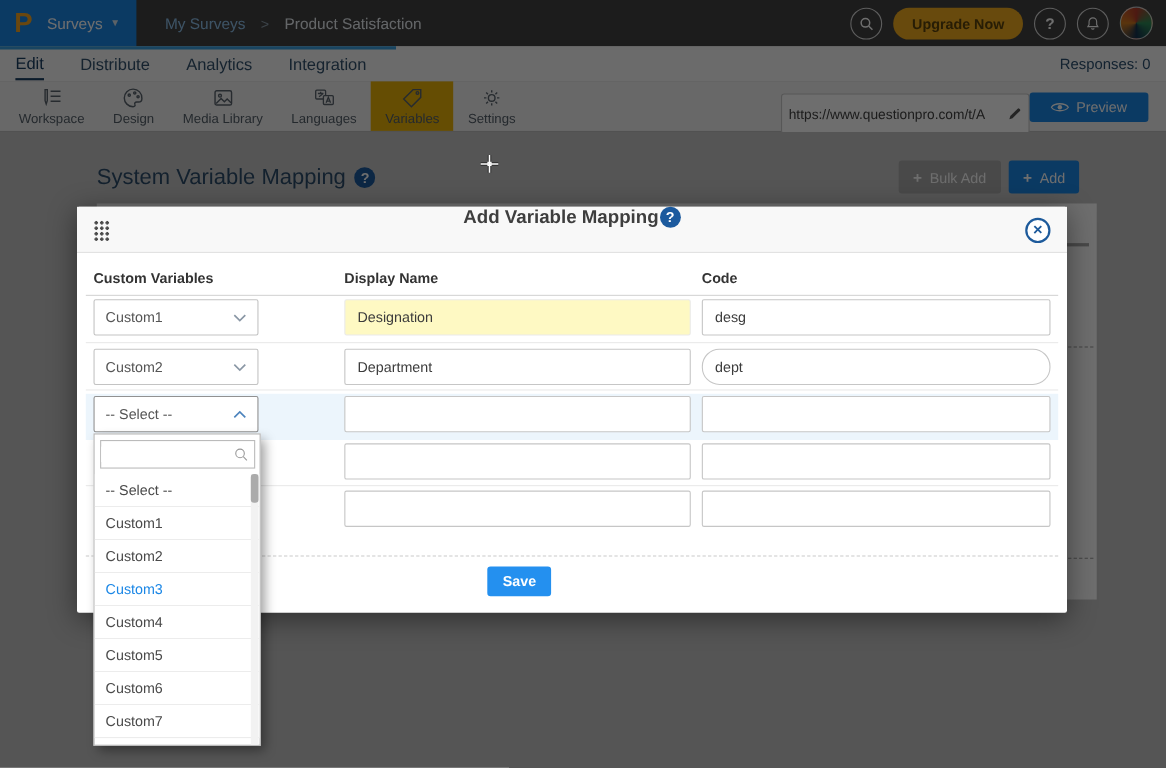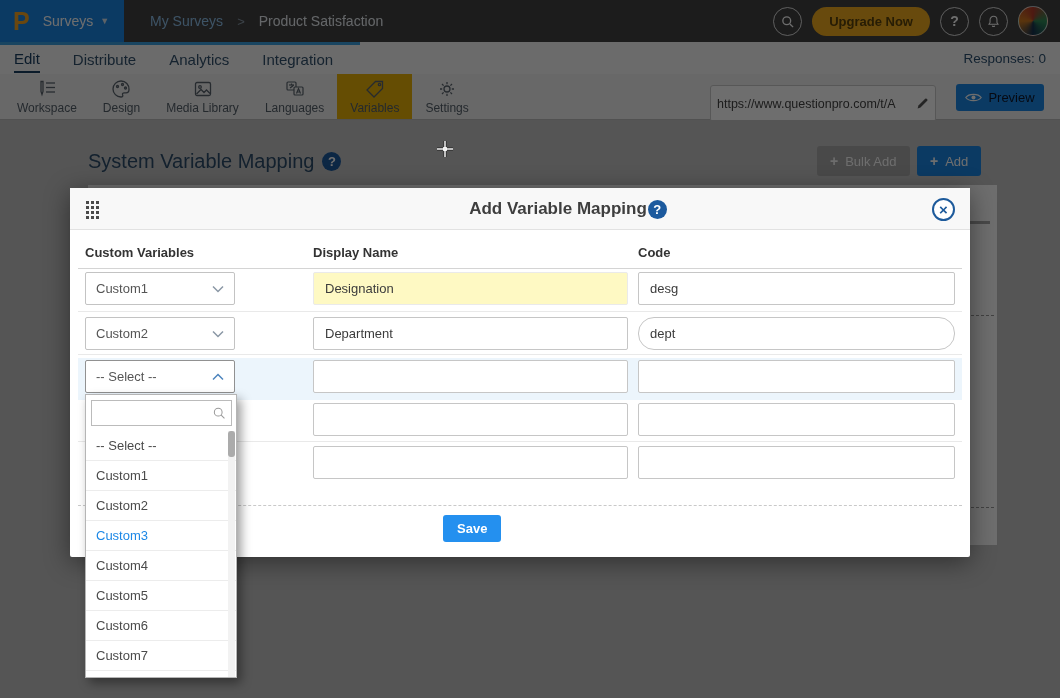--- a/index.html
+++ b/index.html
@@ -38,22 +38,22 @@
   .toolbar { position:absolute; left:0; top:74px; width:1060px; height:46px; background:#f2f2f2;
     border-bottom:1px solid #bdbdbd; display:flex; align-items:stretch; padding-left:4px; }
   .titem { display:flex; flex-direction:column; align-items:center; justify-content:center; gap:2px; padding:0 13px; }
   .titem.active { background:#eab308;text-align:center; }
   .titem svg { display:block; }
   .tlabel { font-size:12px; color:#55606a; white-space:nowrap; }
   .url-box { position:absolute; right:124px; top:11px; width:226px; height:37px; background:#fff;
     border:1px solid #c9c9c9; border-radius:3px; display:flex; align-items:center; padding:0 6px; }
   .url-input { flex:1; border:none; outline:none; font-size:12.5px; color:#444; background:transparent;
     font-family:"Liberation Sans", sans-serif; white-space:nowrap; overflow:hidden; }
-  .preview-btn { position:absolute; right:16px; top:10px; width:88px; height:27px; background:#1b87e6;
-    border:none; border-radius:3px; color:#0f172a; font-size:13px; display:flex; align-items:center;
+  .preview-btn { position:absolute; right:16px; top:10px; width:108px; height:27px; background:#1b87e6;
+    border:none; border-radius:3px; color:#ffffff; font-size:13px; display:flex; align-items:center;
     justify-content:center; gap:6px; }
   
   .content { position:absolute; left:0; top:120px; width:1060px; height:578px; background:#c6c6c6; }
   .page-title-row { position:absolute; left:88px; top:30px; display:flex; align-items:center; gap:8px; }
   .page-title { font-size:20px; color:#2e4d6b;text-align:right; }
   .help-badge { width:19px; height:19px; border-radius:50%; background:#1c5a9e; color:#fff;
     font-size:13px; font-weight:bold; display:inline-flex; align-items:center; justify-content:center; }
   .bulkadd-btn { position:absolute; left:817px; top:26px; height:30px; padding:0 13px; background:#a9a9a9;
     border:none; border-radius:3px; color:#fdfdfd; font-size:13px; display:flex; align-items:center; gap:7px; }
   .add-btn { position:absolute; left:917px; top:26px; height:30px; padding:0 13px; background:#1b87e6;
@@ -66,21 +66,21 @@
   
   .overlay { position:absolute; left:0; top:0; width:1060px; height:698px; background:rgba(0,0,0,.57); z-index:50; }
   
   .modal { position:absolute; left:70px; top:188px; width:900px; height:369px; background:#fff;
     border-radius:2px; box-shadow:0 5px 26px rgba(0,0,0,.45); z-index:100; }
   .modal-header { position:absolute; left:0; top:0; width:100%; height:42px; background:#f8f8f8;
     border-bottom:1px solid #e2e2e2; }
   .drag-handle { position:absolute; left:15px; top:12px; width:15px; height:19px;
     background-image:radial-gradient(#4a4a4a 1.5px, transparent 1.7px); background-size:5px 5px; }
   .modal-title-wrap { position:absolute; left:0; top:0; width:100%; height:42px;
-    display:flex; align-items:center; justify-content:center; gap:1px;margin-left:48px; }
+    display:flex; justify-content:center; gap:1px; }
   .modal-title { font-size:17px; font-weight:bold; color:#3e3e3e; }
   .close-btn { position:absolute; right:15px; top:10px; width:23px; height:23px; border-radius:50%;
     border:2px solid #1d5a9b; color:#1d5a9b; font-size:15px; font-weight:bold; line-height:1;
     display:flex; align-items:center; justify-content:center; background:#fff; }
   .col-label { position:absolute; font-size:13px; font-weight:bold; color:#333; top:57px; }
   .col-1 { left:15px; } .col-2 { left:243px; } .col-3 { left:568px; }
   .cols-border { position:absolute; left:8px; right:8px; top:80px; border-bottom:1px solid #d4d4d4; }
   .row-border { position:absolute; left:8px; right:8px; border-bottom:1px solid #e9e9e9; }
   .row-highlight { position:absolute; left:8px; right:8px; top:170px; height:42px; background:#ecf5fc; }
   .selectbox { position:absolute; left:15px; width:150px; height:33px; background:#fff;

